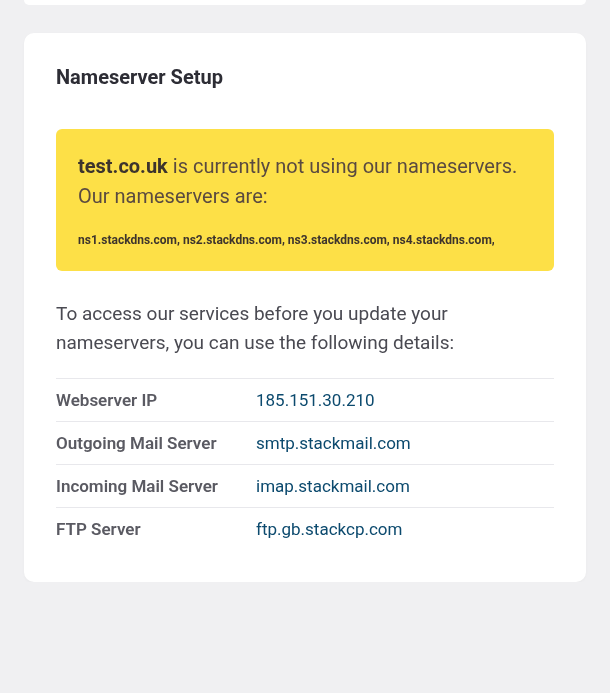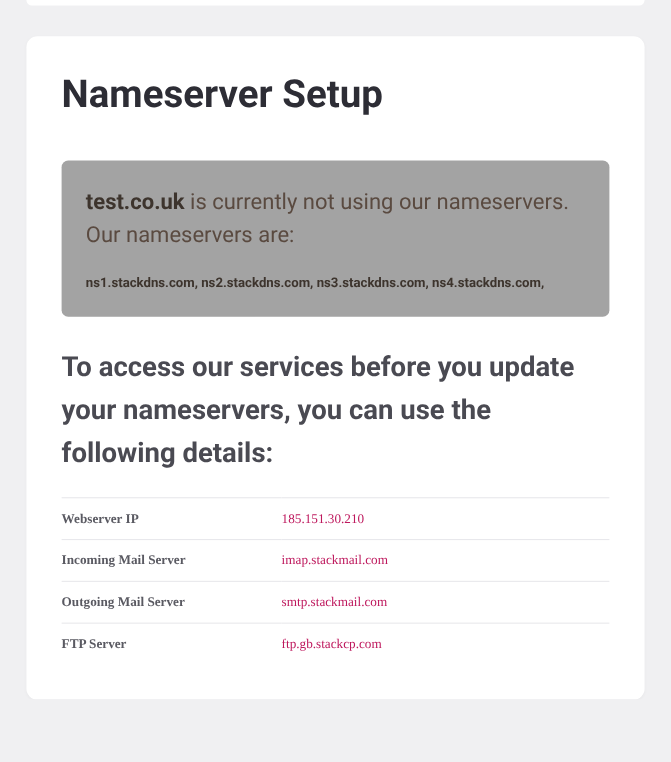--- a/index.html
+++ b/index.html
@@ -21,27 +21,27 @@
       margin: 0 24px 28px 24px;
     }
     .card {
       background-color: #ffffff;
       border-radius: 10px;
       margin: 0 24px;
       padding: 32px;
       box-shadow: 0 1px 3px rgba(0,0,0,0.03);
     }
     .page-title {
-      font-size: 35px;
+      font-size: 20px;
       font-weight: 700;
       color: #2d2d35;
       margin-bottom: 40px;
     }
     .alert-box {
-      background-color: #a3a3a3;
+      background-color: #fde047;
       border-radius: 6px;
       padding: 22px 22px;
       margin-bottom: 28px;
     }
     .alert-text {
       font-size: 20px;
       line-height: 1.5;
       color: #5a4a40;
       margin-bottom: 20px;
     }
@@ -50,46 +50,44 @@
       color: #3d342d;
     }
     .nameservers-list {
       font-size: 12px;
       font-weight: 700;
       line-height: 1.5;
       color: #3d342d;
       word-wrap: break-word;
     }
     .description {
-      font-size: 25px;
+      font-size: 19px;
       line-height: 1.55;
       color: #4a4a52;
       margin-bottom: 20px;
-      font-weight: bold;
     }
     .details-table {
       width: 100%;
       border-collapse: collapse;
     }
     .details-table tr {
       border-top: 1px solid #e8e8ec;
     }
     .details-table td {
       padding: 11px 0;
-      font-size: 12px;
+      font-size: 17px;
       vertical-align: middle;
-      font-family: Liberation Serif, serif;
     }
     .details-table td.label {
       font-weight: 600;
       color: #5a5a62;
       width: 200px;
     }
     .details-table td.value {
-      color: #be185d;
+      color: #0c4a6e;
       font-weight: 400;
       margin-top: 18px;
     }
   </style>
 </head>
 <body>
 
 <div class="top-spacer"></div>
 
 <div class="card">
@@ -104,26 +102,26 @@
 
   <p class="description">To access our services before you update your nameservers, you can use the following details:</p>
 
   <table class="details-table">
     <tbody>
         <tr>
           <td class="label">Webserver IP</td>
           <td class="value">185.151.30.210</td>
         </tr>
         <tr>
+          <td class="label">Outgoing Mail Server</td>
+          <td class="value">smtp.stackmail.com</td>
+        </tr>
+        <tr>
           <td class="label">Incoming Mail Server</td>
           <td class="value">imap.stackmail.com</td>
-        </tr>
-        <tr>
-          <td class="label">Outgoing Mail Server</td>
-          <td class="value">smtp.stackmail.com</td>
         </tr>
         <tr>
           <td class="label">FTP Server</td>
           <td class="value">ftp.gb.stackcp.com</td>
         </tr>
       </tbody>
   </table>
 </div>
 
 </body></html>

